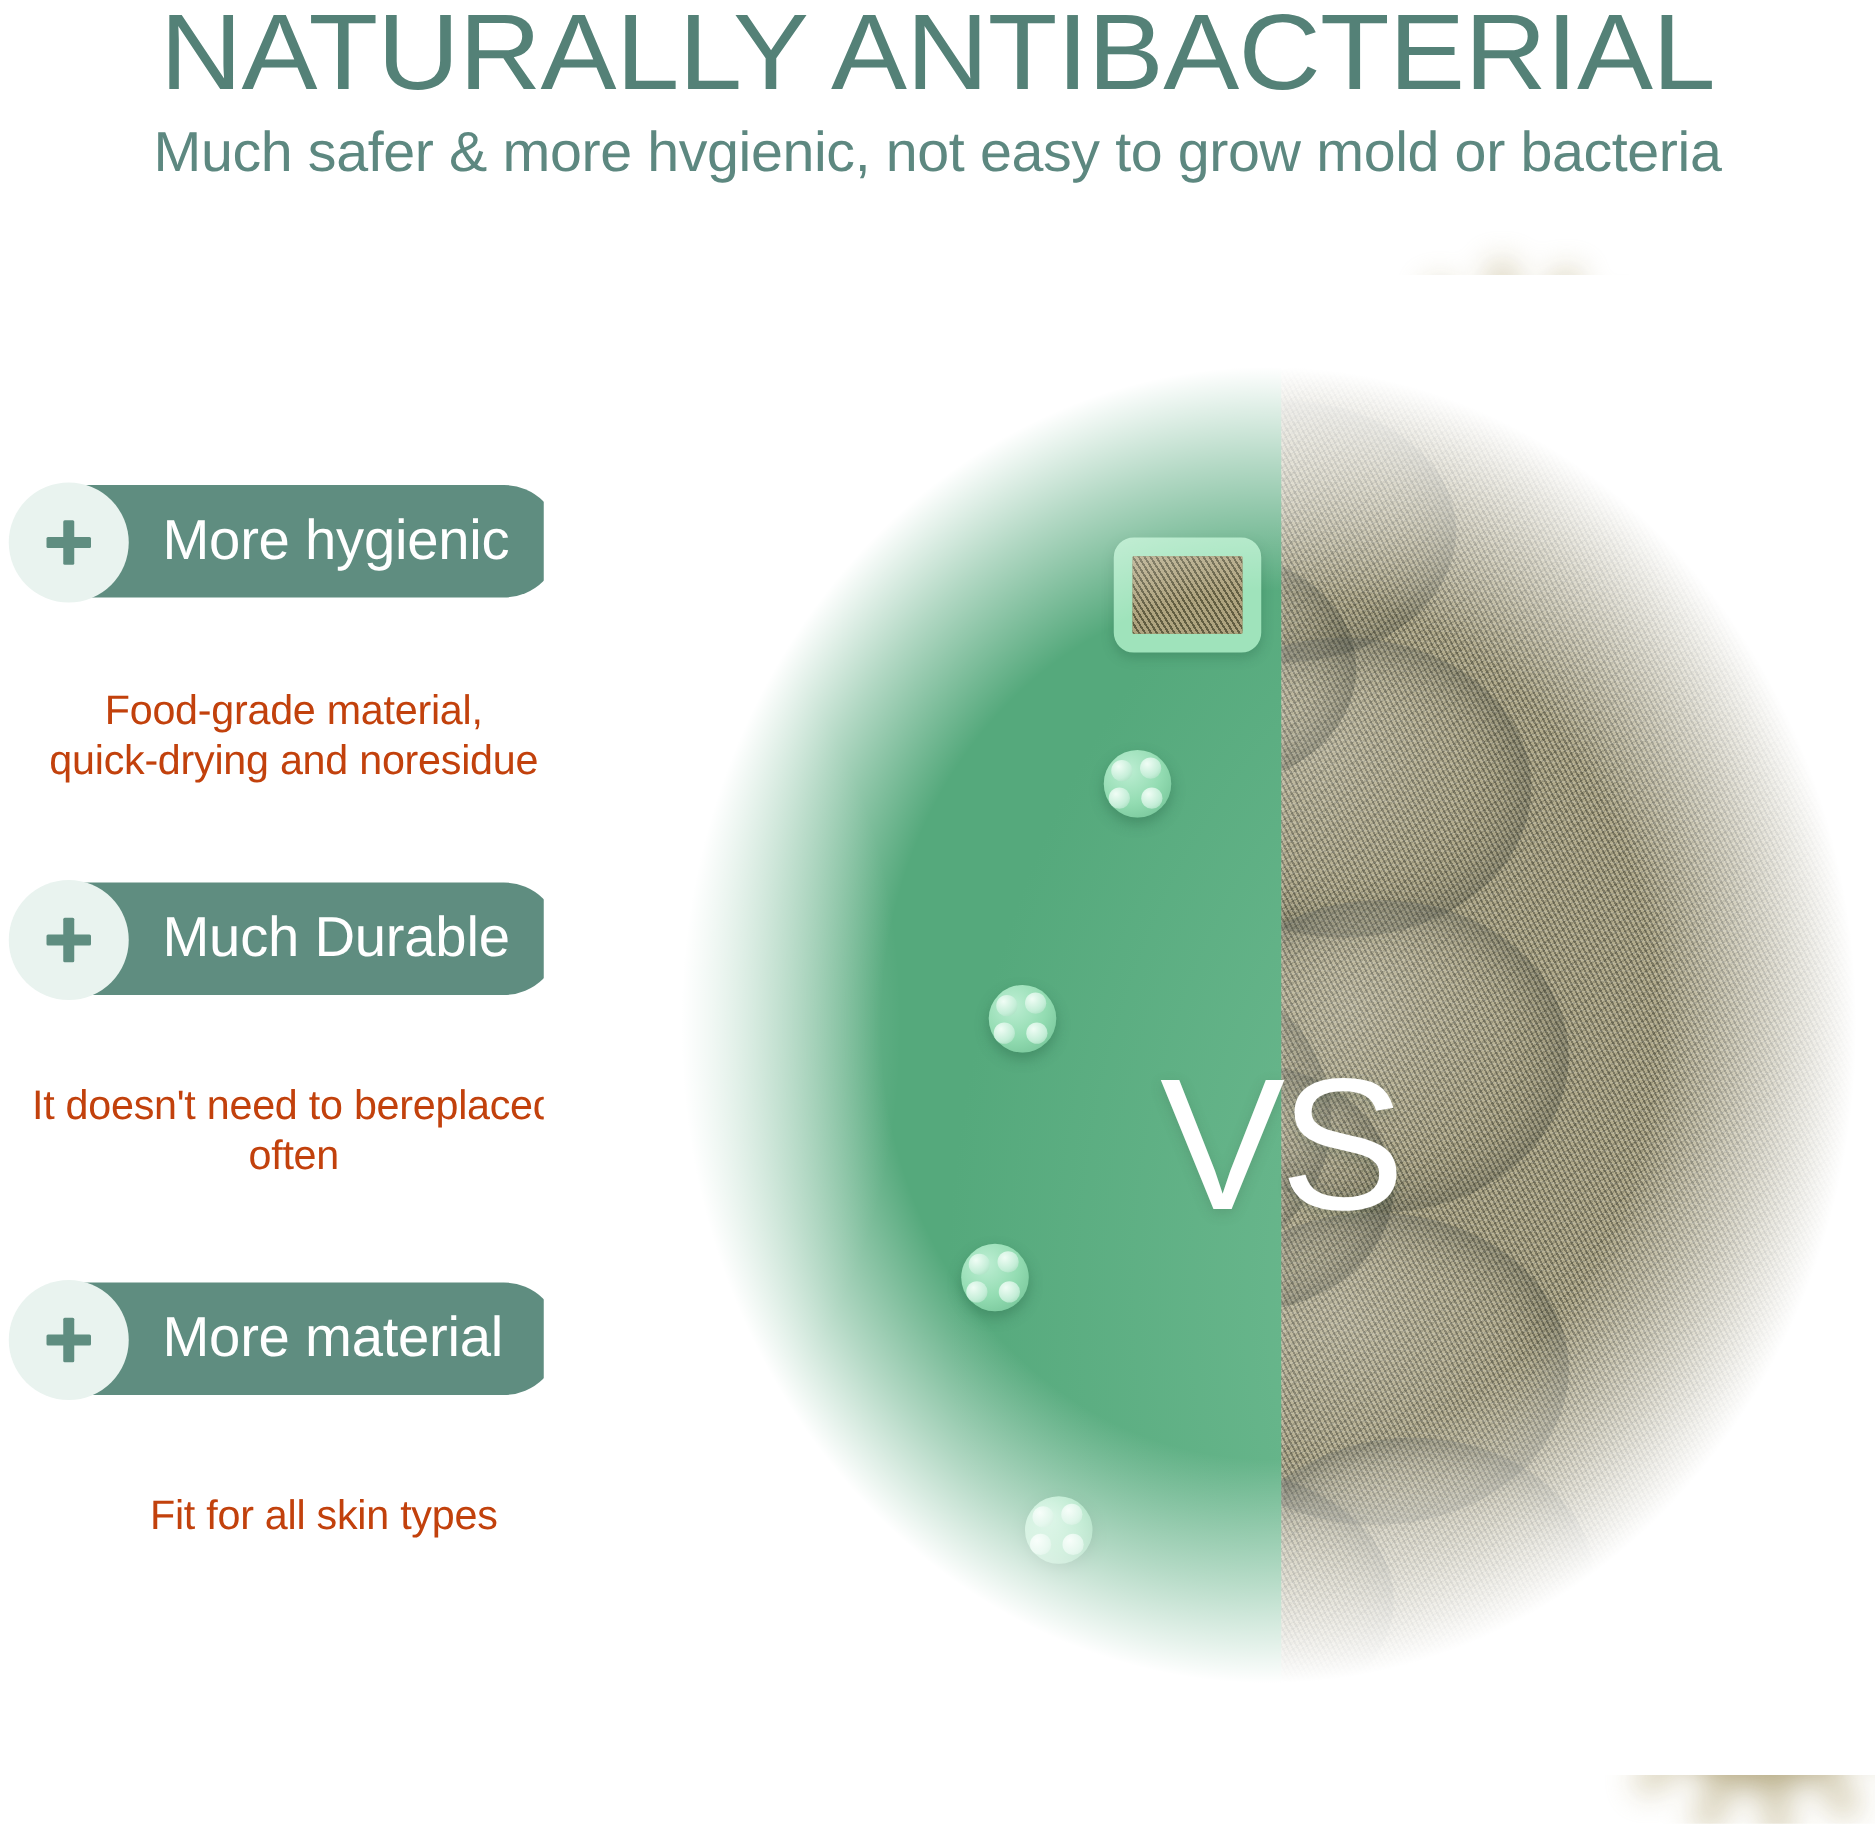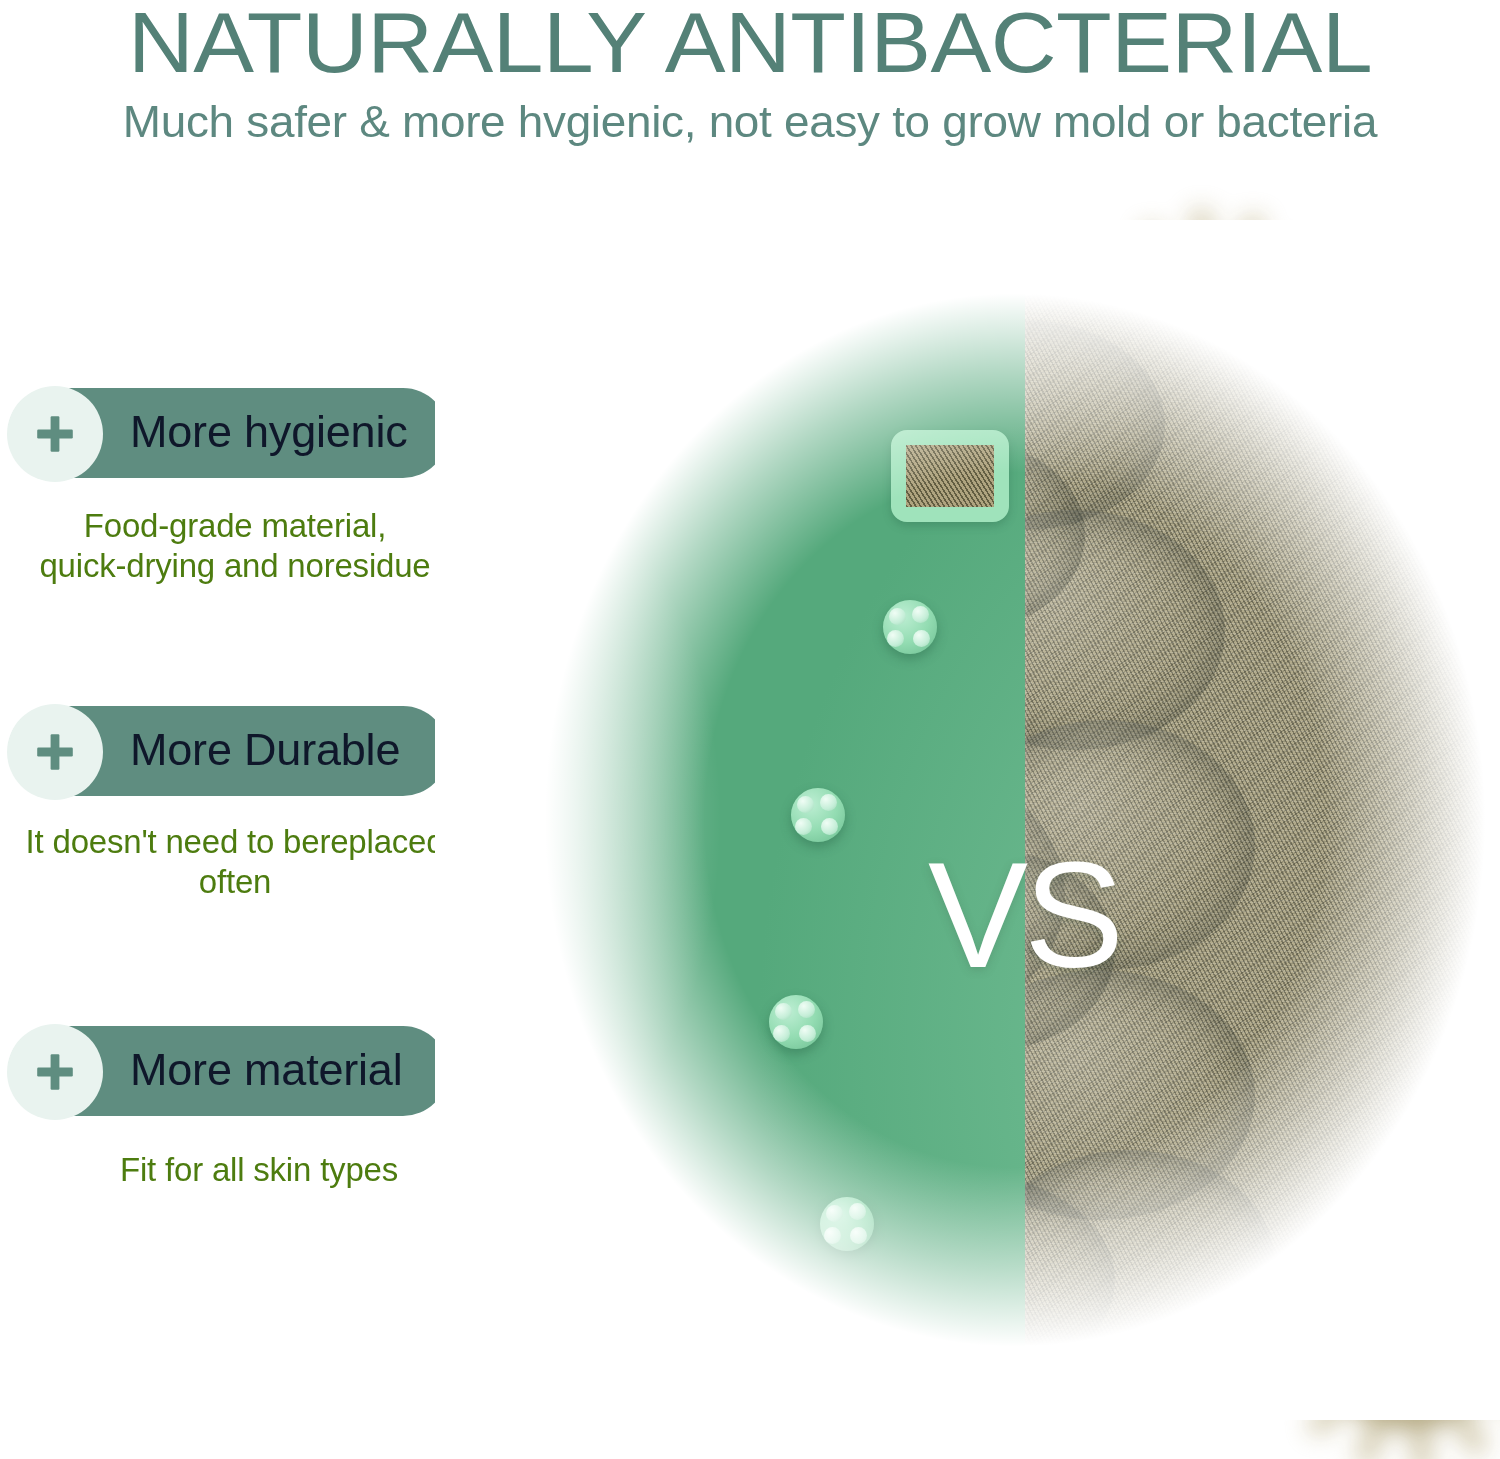--- a/index.html
+++ b/index.html
@@ -52,39 +52,40 @@
     width:440px; height:90px;
     background:#5f8d80;
     border-radius:45px;
     display:flex; align-items:center;
   }
 
   .pill-label {
     position:absolute; left:122px; top:50%;
     transform:translateY(-52%);
     font-size:45px; line-height:48px;
-    font-weight:400; color:#0f172a;
+    font-weight:400; color:#ffffff;
     letter-spacing:-0.2px; white-space:nowrap;
   }
 
   .plus-circle {
     position:absolute; left:-1px; top:-2px;
     width:96px; height:96px;
     border-radius:50%;
     background:#e9f3ef;
     display:flex; align-items:center; justify-content:center;
   }
   .plus-circle svg { display:block; }
 
   .feature-desc {
     position:absolute; left:0; width:470px;
     text-align:center;
     font-size:33px; line-height:40px;
-    font-weight:400; color:#4d7c0f;
+    font-weight:400; color:#c2410c;
     letter-spacing:-0.2px;
+    margin-top:42px;
   }
 
   
   #feature-0 { top:388px; }
   #feature-0 .feature-desc { top:118px; }
   #feature-1 { top:706px; }
   #feature-1 .feature-desc { top:116px; }
   #feature-2 { top:1026px; }
   #feature-2 .feature-desc { top:124px; }
 
@@ -290,21 +291,21 @@
     </div>
 
     <div class="feature" id="feature-1">
       <div class="pill">
         <span class="plus-circle">
           <svg width="46" height="46" viewBox="0 0 46 46" aria-hidden="true">
             <rect x="18.6" y="5.2" width="8.8" height="35.6" rx="1.2" fill="#5f8d80"></rect>
             <rect x="5.2" y="18.6" width="35.6" height="8.8" rx="1.2" fill="#5f8d80"></rect>
           </svg>
         </span>
-        <span class="pill-label">More Durable</span>
+        <span class="pill-label">Much Durable</span>
       </div>
       <div class="feature-desc" style="white-space:pre-line;">It doesn't need to bereplaced
 often</div>
     </div>
 
     <div class="feature" id="feature-2">
       <div class="pill">
         <span class="plus-circle">
           <svg width="46" height="46" viewBox="0 0 46 46" aria-hidden="true">
             <rect x="18.6" y="5.2" width="8.8" height="35.6" rx="1.2" fill="#5f8d80"></rect>

